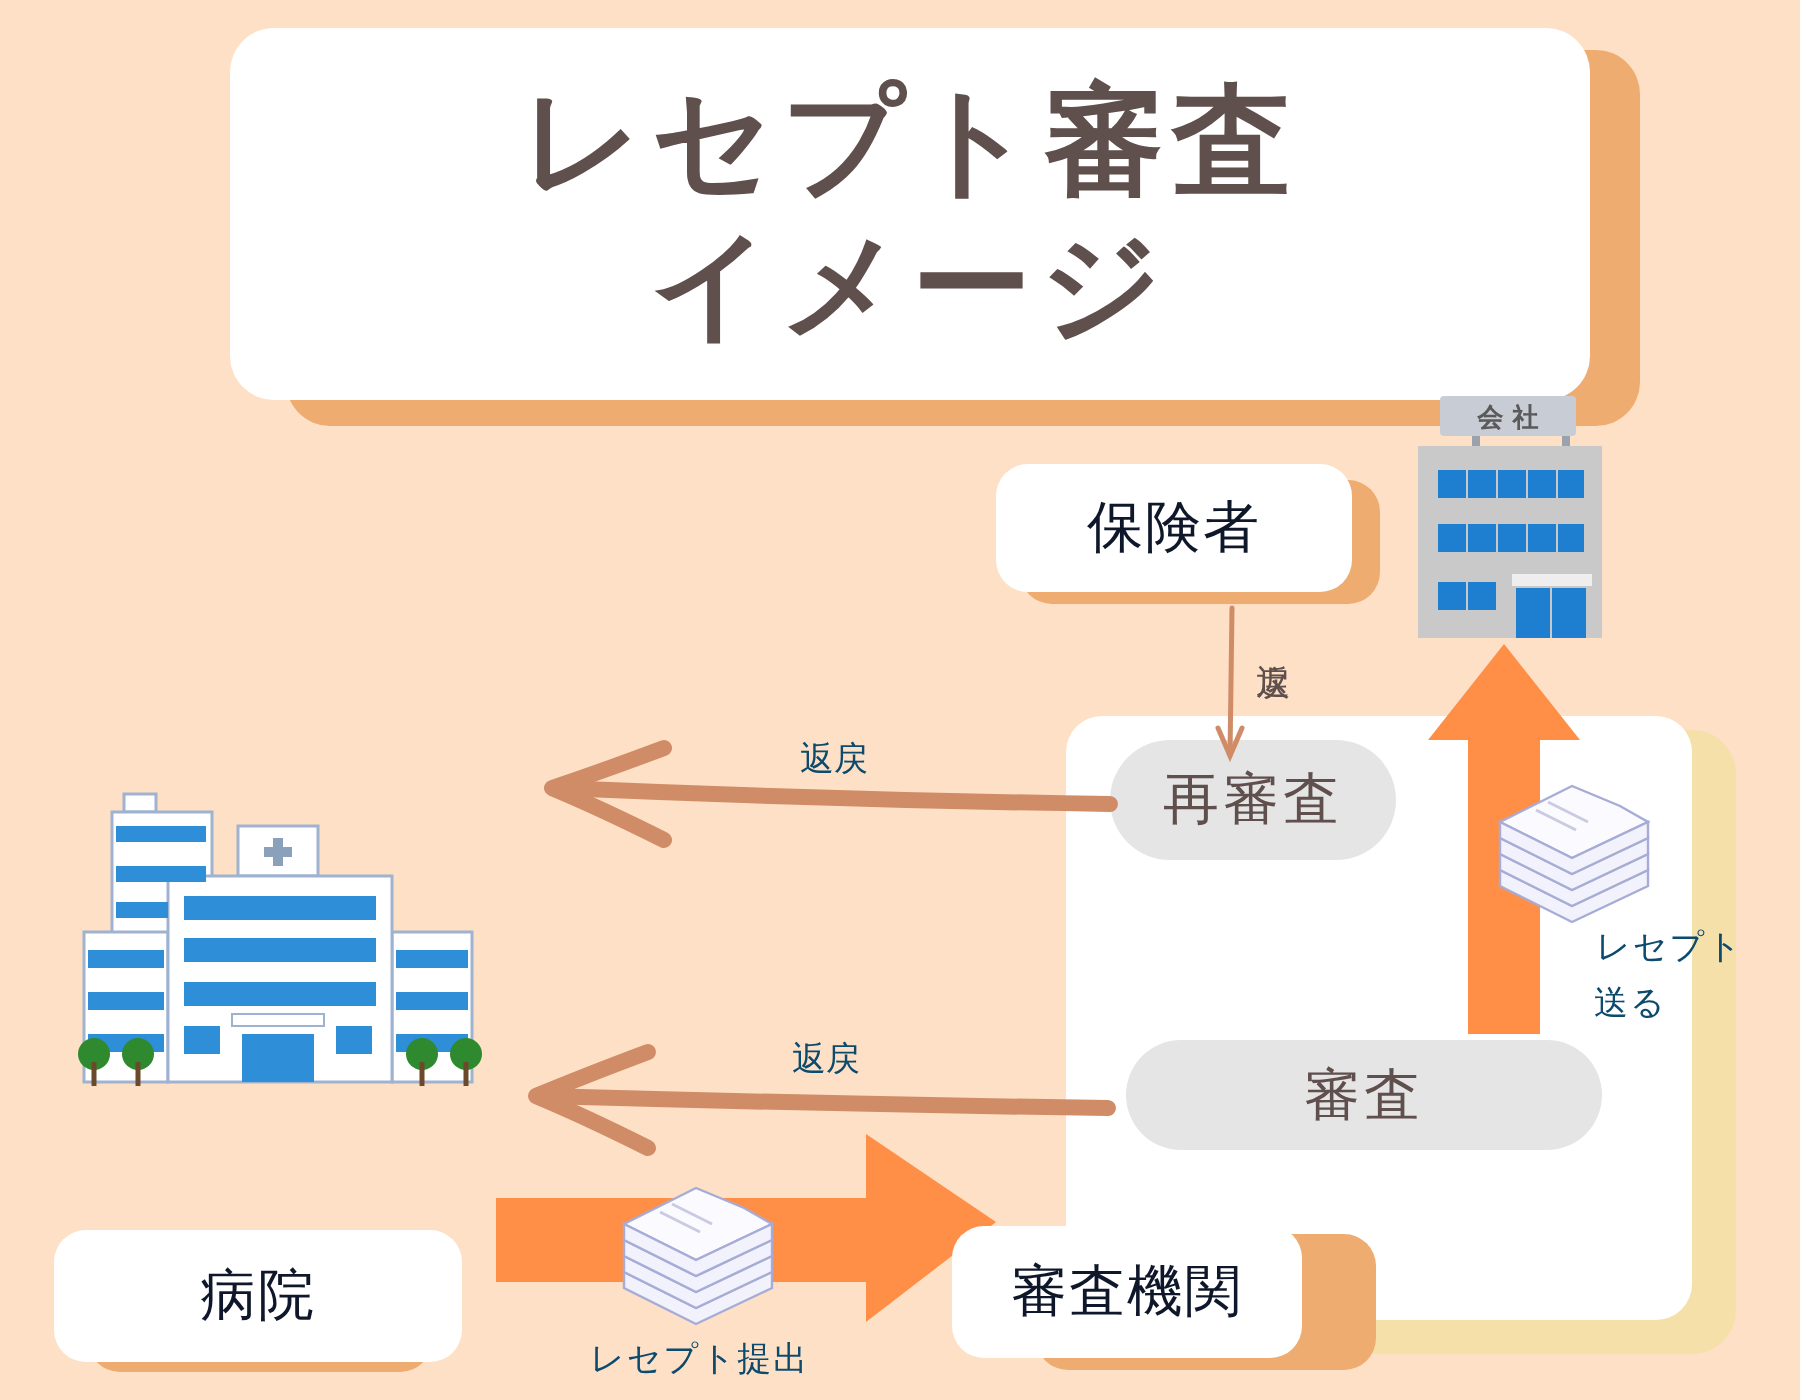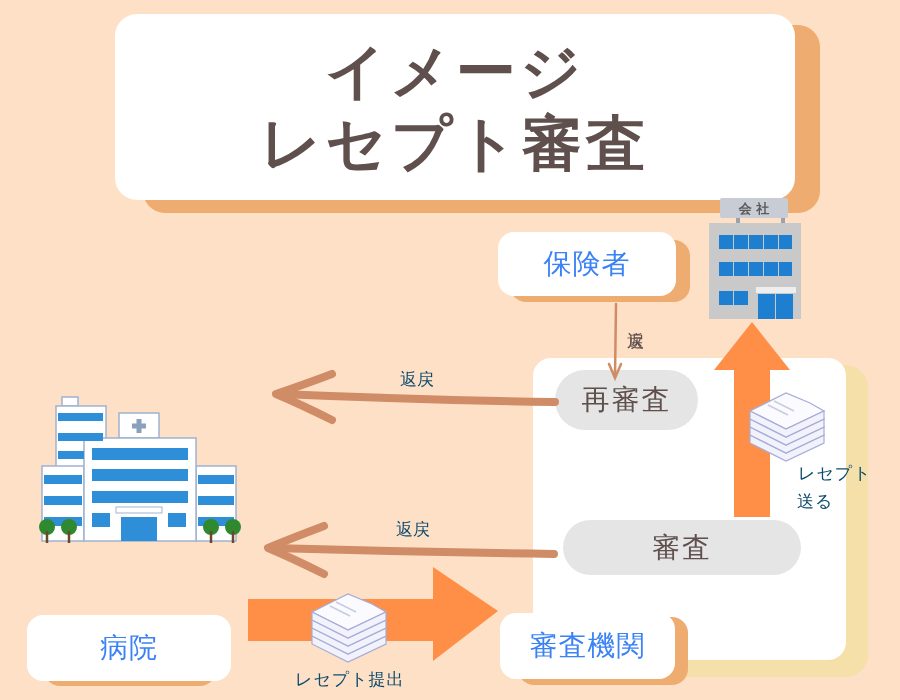--- a/index.html
+++ b/index.html
@@ -9,40 +9,40 @@
 
   
   .title-shadow { left:143px; top:25px; width:677px; height:188px; background:#efac70; border-radius:22px; }
   .title-card { left:115px; top:14px; width:680px; height:186px; background:#fff; border-radius:22px;
                 display:flex; flex-direction:column; align-items:center; justify-content:center; }
   .title-line { font-weight:bold; font-size:60px; line-height:72px; color:#5f4f4d; letter-spacing:4px; }
 
   
   .lbl-shadow { background:#efac70; border-radius:16px; }
   .lbl { background:#fff; border-radius:16px; display:flex; align-items:center; justify-content:center;
-         font-size:28px; color:#3b82f6; letter-spacing:1px; }
+         font-size:28px; color:#0f172a; letter-spacing:1px; }
 
   
   .panel-shadow { left:553px; top:365px; width:315px; height:312px; background:#f6e0a9; border-radius:22px; }
   .panel { left:533px; top:358px; width:313px; height:302px; background:#fff; border-radius:18px; }
 
   .pill { background:#e5e5e5; border-radius:40px; display:flex; align-items:center; justify-content:center;
           font-size:28px; color:#5f4f4d; letter-spacing:2px; }
 
   .small-text { font-size:17px; color:#0c4a6e; }
   .vert-text { writing-mode:vertical-rl; font-size:17px; line-height:18px; color:#5f4f4d; }
   svg { position:absolute; overflow:visible; }
 </style>
 </head>
 <body>
 
 <div class="abs title-shadow"></div>
 <div class="abs title-card">
+  <div class="title-line">レセプト審査</div>
   <div class="title-line">イメージ</div>
-  <div class="title-line">レセプト審査</div>
 </div>
 
 <div class="abs lbl-shadow" style="left:510px;top:240px;width:180px;height:62px;"></div>
 <div class="abs lbl" style="left:498px;top:232px;width:178px;height:64px;">保険者</div>
 
 <svg style="left:706px;top:195px;" width="100" height="125" viewBox="0 0 100 125">
   <rect x="14" y="3" width="68" height="20" rx="2" fill="#c8ccd4"></rect>
   <text x="48" y="18" text-anchor="middle" font-size="13" font-weight="bold" fill="#5a5a5a" font-family="DejaVu Sans, sans-serif">会 社</text>
   <rect x="30" y="23" width="4" height="6" fill="#9aa3ad"></rect>
   <rect x="75" y="23" width="4" height="6" fill="#9aa3ad"></rect>
@@ -160,13 +160,13 @@
   </g>
   <path d="M20 14 L40 24 M26 10 L46 20" stroke="#c9cbe2" stroke-width="1.5"></path>
 </svg>
 <div class="abs small-text" style="left:798px;top:462px;letter-spacing:1px;">レセプト</div>
 <div class="abs small-text" style="left:797px;top:490px;letter-spacing:1px;">送る</div>
 
 <div class="abs lbl-shadow" style="left:44px;top:620px;width:172px;height:66px;"></div>
 <div class="abs lbl" style="left:27px;top:615px;width:204px;height:66px;">病院</div>
 
 <div class="abs lbl-shadow" style="left:518px;top:617px;width:170px;height:68px;"></div>
-<div class="abs lbl" style="left:500px;top:613px;width:175px;height:66px;">審査機関</div>
+<div class="abs lbl" style="left:476px;top:613px;width:175px;height:66px;">審査機関</div>
 
 </body></html>

